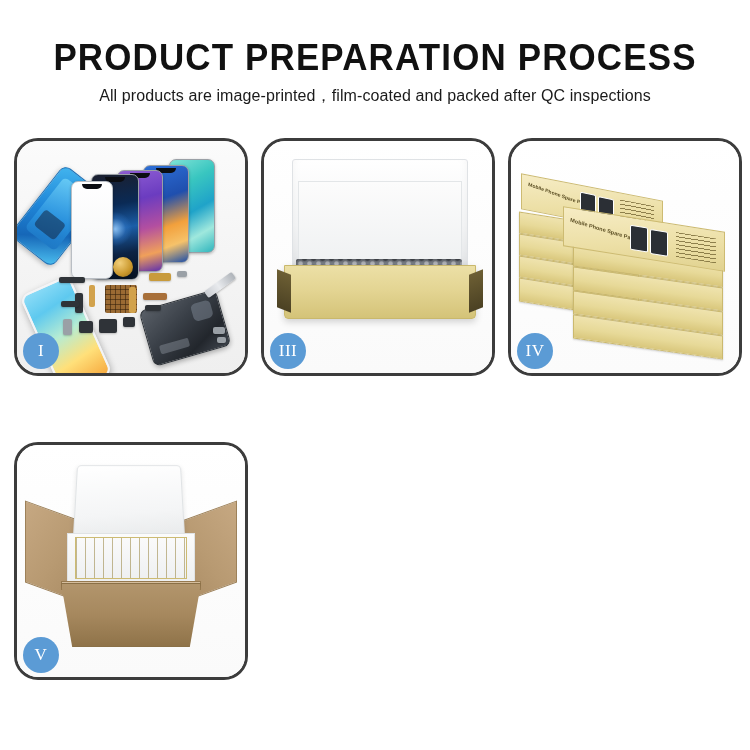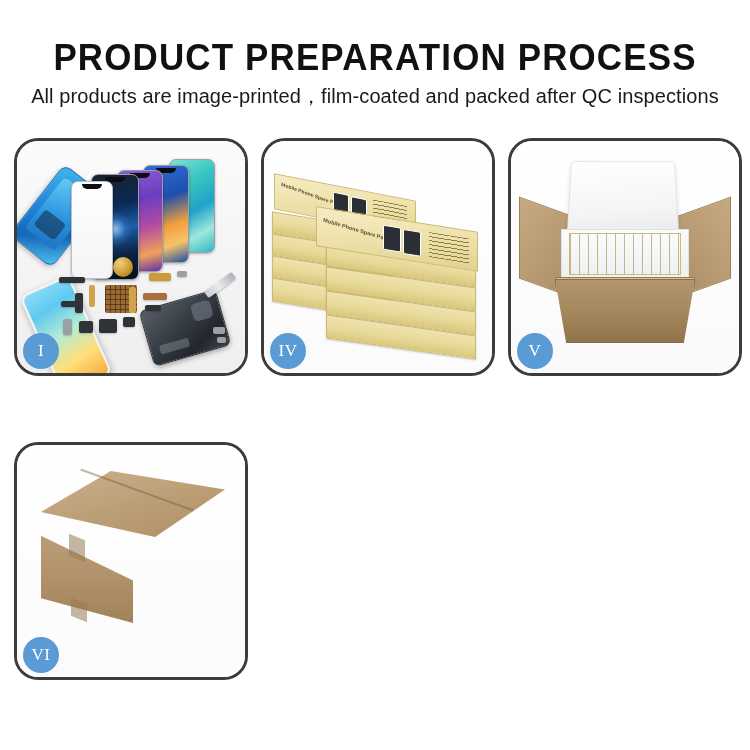--- a/index.html
+++ b/index.html
@@ -35,21 +35,21 @@
     font-size: 36px;
     font-weight: 700;
     letter-spacing: 1.2px;
     color: #111111;
     line-height: 40px;
     margin: 0;
     transform: scaleX(0.97);
   }
   .subtitle {
     font-family: "Liberation Sans", sans-serif;
-    font-size: 20px;
+    font-size: 16px;
     font-weight: 400;
     color: #1a1a1a;
     line-height: 20px;
     margin: 8px 0 0 0;
     letter-spacing: 0.1px;
   }
 
   
   .grid {
     position: absolute;
@@ -439,20 +439,29 @@
         <div class="chip dark" style="left:106px;top:176px; width:12px; height:10px;"></div>
         <div class="chip silver" style="left:196px;top:186px; width:12px; height:7px;"></div>
         <div class="chip silver" style="left:200px;top:196px; width:9px;  height:6px;"></div>
         <div class="flex-cable" style="left:112px;top:146px; width:7px;  height:26px;"></div>
         <div class="flex-cable" style="left:72px; top:144px; width:6px;  height:22px;"></div>
       </div>
       <div class="badge">I</div>
     </div>
 
 
+    <div class="panel">
+      <div class="panel-inner p3">
+        <div class="box3-lid"></div>
+        <div class="box3-foam"></div>
+        <div class="box3-items"></div>
+        <div class="box3-body"></div>
+      </div>
+      <div class="badge">III</div>
+    </div>
 
     <div class="panel">
       <div class="panel-inner p4">
         <div class="stack">
 
           <div class="sbox" style="left:2px;  top:64px;  width:118px; height:20px; transform: skewY(9deg);"></div>
           <div class="sbox" style="left:2px;  top:86px;  width:118px; height:20px; transform: skewY(9deg);"></div>
           <div class="sbox" style="left:2px;  top:108px; width:118px; height:20px; transform: skewY(9deg);"></div>
           <div class="sbox" style="left:2px;  top:130px; width:118px; height:22px; transform: skewY(9deg);"></div>
 
@@ -486,26 +495,15 @@
         <div class="flap-r"></div>
         <div class="foam-lid"></div>
         <div class="foam-tray"></div>
         <div class="yboxes"></div>
         <div class="carton-rim"></div>
         <div class="carton-body"></div>
       </div>
       <div class="badge">V</div>
     </div>
 
-    <div class="panel">
-      <div class="panel-inner p6">
-        <div class="c6-top"></div>
-        <div class="c6-left"></div>
-        <div class="c6-right"></div>
-        <div class="c6-seam" style="left:60px;  top:44px;  width:120px; height:2px; transform: rotate(20deg);"></div>
-        <div class="c6-tape" style="left:52px;  top:92px;  width:16px;  height:22px; transform: skewY(22deg);"></div>
-        <div class="c6-tape" style="left:54px;  top:156px; width:16px;  height:18px; transform: skewY(22deg);"></div>
-      </div>
-      <div class="badge">VI</div>
-    </div>
 
   </div>
 </div>
 
 </body></html>

